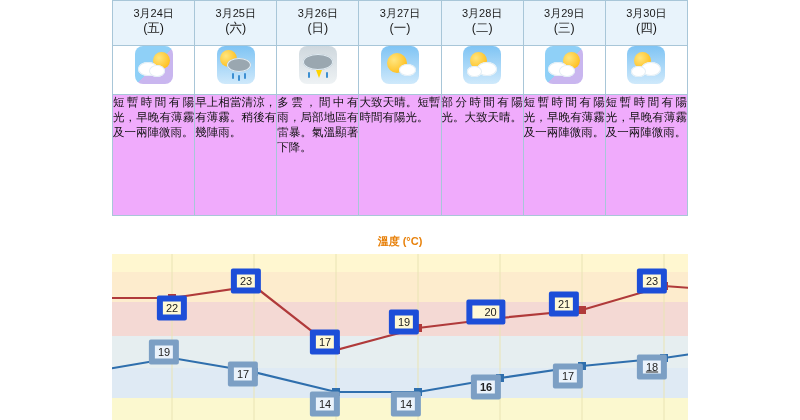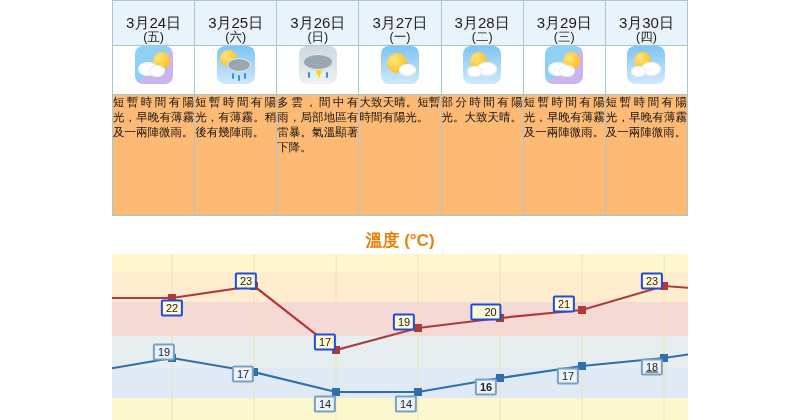--- a/index.html
+++ b/index.html
@@ -9,49 +9,49 @@
   
   .gutter{position:absolute;top:0;height:420px;width:112px;background:#fff;z-index:40;}
   .gutter.left{left:0;}
   .gutter.right{right:0;}
 
   
   .table-wrap{position:absolute;left:112px;top:0;width:576px;height:228px;background:#fff;}
   table.fc{border-collapse:collapse;width:576px;table-layout:fixed;}
   table.fc td{border:1px solid #a8c6d8;vertical-align:top;padding:0;}
   .daycell{height:44px;background:#e8f3fb;text-align:center;}
-  .date{font-size:15px;color:#1a1a1a;padding-top:14px;line-height:15px;}
+  .date{font-size:11px;color:#1a1a1a;padding-top:5px;line-height:15px;}
   .weekday{font-size:12.5px;color:#1a1a1a;line-height:15px;}
   .iconcell{height:48px;text-align:center;background:#fff;padding-top:4px;}
-  .txtcell{height:120px;background:#fdba74;padding:2px 3px 0 3px;}
+  .txtcell{height:120px;background:#f0abfc;padding:2px 3px 0 3px;}
   .desc{font-size:11.5px;line-height:15px;color:#111;text-align:justify;
         writing-mode:horizontal-tb;word-break:break-all;}
 
   
   .wicon{position:relative;width:38px;height:38px;margin:0 auto;border-radius:8px;overflow:hidden;}
   .wicon .bg{position:absolute;inset:0;}
   .bg.blue{background:linear-gradient(#7fc4f4,#cfe9fb);}
   .bg.grey{background:linear-gradient(#cfd8de,#eef2f4);}
   .bg.split{background:linear-gradient(135deg,#8fd0f7 0 52%,#c9b6ef 52% 100%);}
   .sun{position:absolute;width:17px;height:17px;border-radius:50%;
        background:radial-gradient(circle at 35% 35%,#ffe680,#ffb300);}
   .cloud{position:absolute;border-radius:50%;background:#fff;box-shadow:0 0 0 1px #e3eef5 inset;}
   .cloud.dark{background:#9aa7b0;}
   .drop{position:absolute;width:2px;height:6px;border-radius:1px;background:#3d8fd1;}
   .bolt{position:absolute;width:0;height:0;border-left:3px solid transparent;
         border-right:3px solid transparent;border-top:8px solid #ffd400;}
 
   
   .chart-title{position:absolute;left:112px;top:228px;width:576px;height:26px;background:#fff;
-     text-align:center;font-size:17px;color:#e8820c;font-weight:bold;line-height:26px;}
+     text-align:center;font-size:11px;color:#e8820c;font-weight:bold;line-height:26px;}
   .chart{position:absolute;left:0;top:254px;width:800px;height:166px;background:#ffffcc;overflow:hidden;}
   .band{position:absolute;left:0;width:800px;}
   svg.plot{position:absolute;left:0;top:0;width:800px;height:166px;}
   .lbl{position:absolute;transform:translate(-50%,-50%);font-size:11px;color:#222;
-       padding:1px 3px;border:2px solid #1d4ed8;border-radius:2px;background:#fff9d6;line-height:11px;}
+       padding:1px 3px;border:6px solid #1d4ed8;border-radius:2px;background:#fff9d6;line-height:11px;}
   .lbl.cold{border-color:#7c9fc4;background:#eaf2fb;}
 </style>
 </head>
 <body>
 
 <div id="root">
 
   <div class="table-wrap">
     <table class="fc">
       <tbody>
@@ -143,21 +143,21 @@
             <div class="cloud" style="left:14px;top:16px;width:20px;height:14px;"></div>
             <div class="cloud" style="left:4px;top:20px;width:15px;height:11px;"></div>
           </div>
         </td>
       </tr>
       <tr>
         <td class="txtcell">
               <div class="desc">短暫時間有陽光，早晚有薄霧及一兩陣微雨。</div>
             </td>
         <td class="txtcell">
-              <div class="desc">短暫時間有陽光，有薄霧。稍後有幾陣雨。</div>
+              <div class="desc">早上相當清涼，有薄霧。稍後有幾陣雨。</div>
             </td>
         <td class="txtcell">
               <div class="desc">多雲，間中有雨，局部地區有雷暴。氣溫顯著下降。</div>
             </td>
         <td class="txtcell">
               <div class="desc">大致天晴。短暫時間有陽光。</div>
             </td>
         <td class="txtcell">
               <div class="desc">部分時間有陽光。大致天晴。</div>
             </td>

